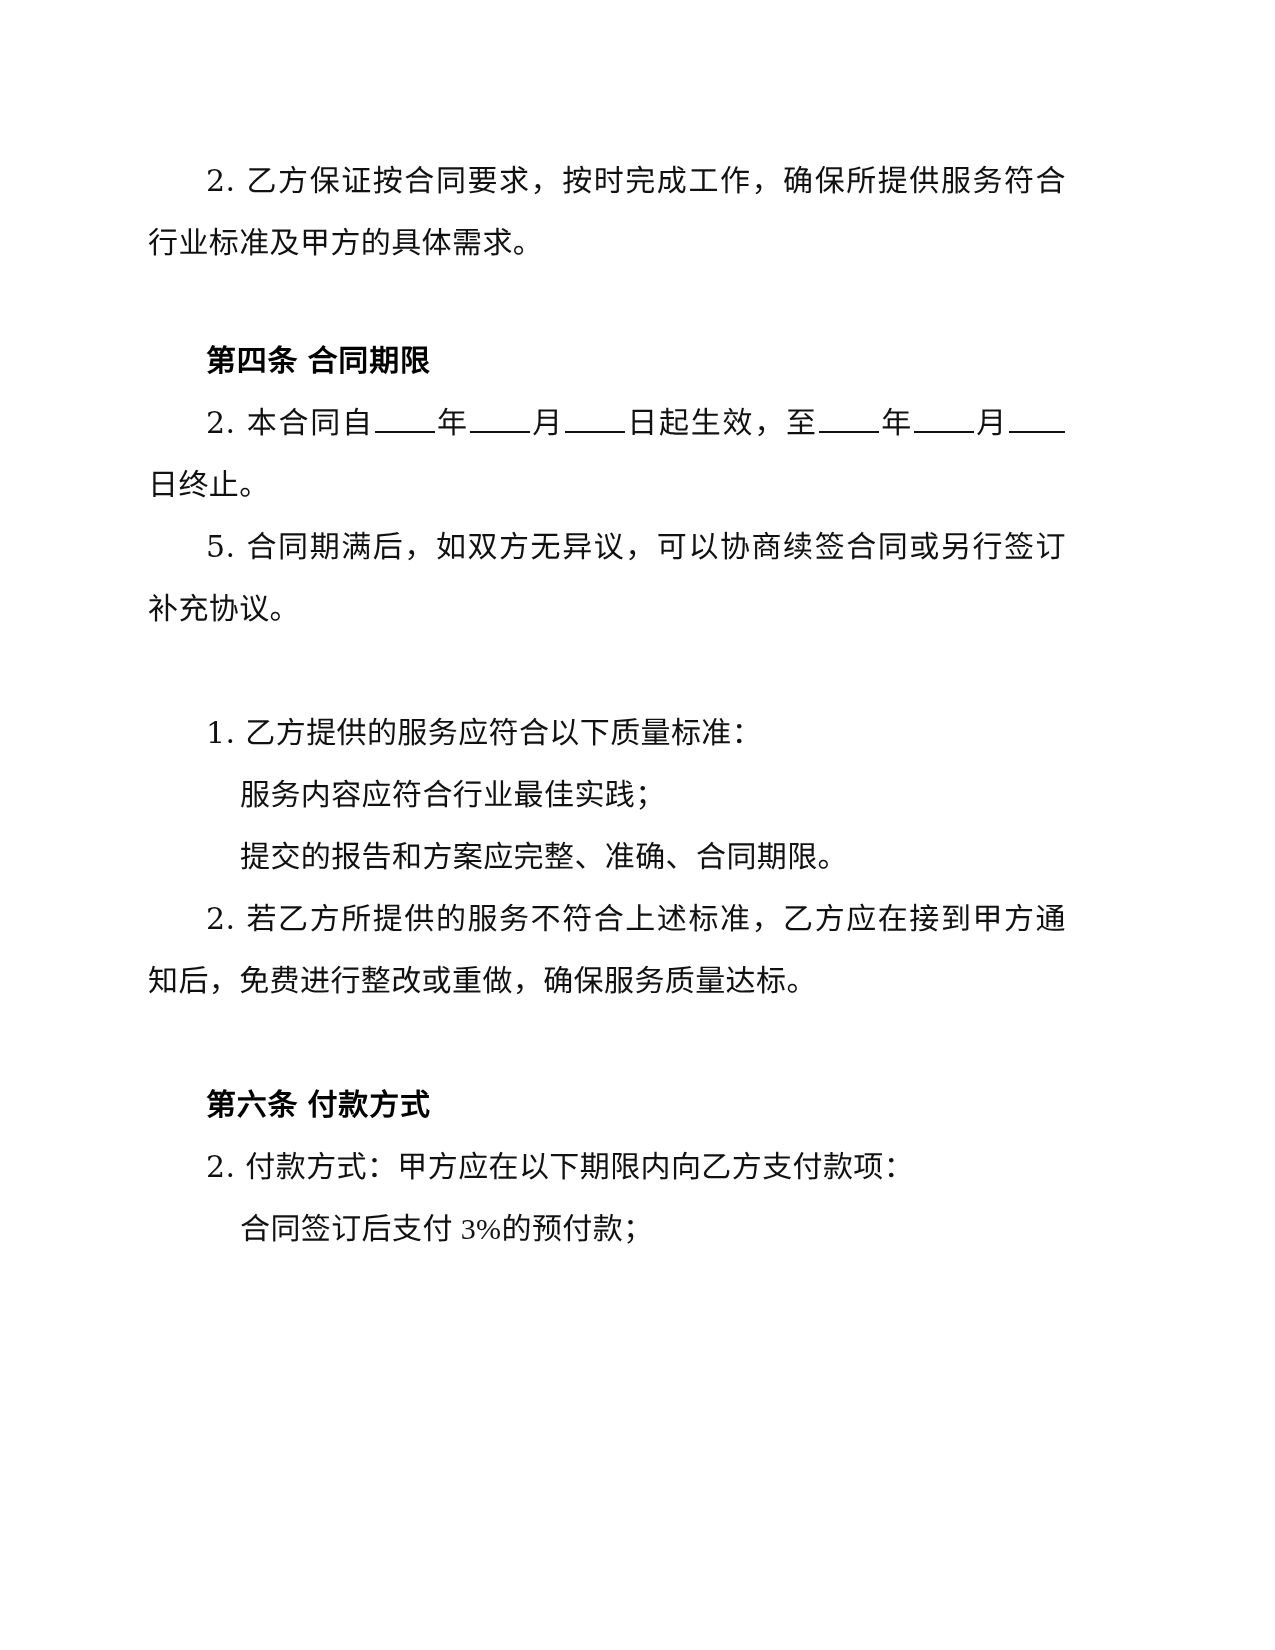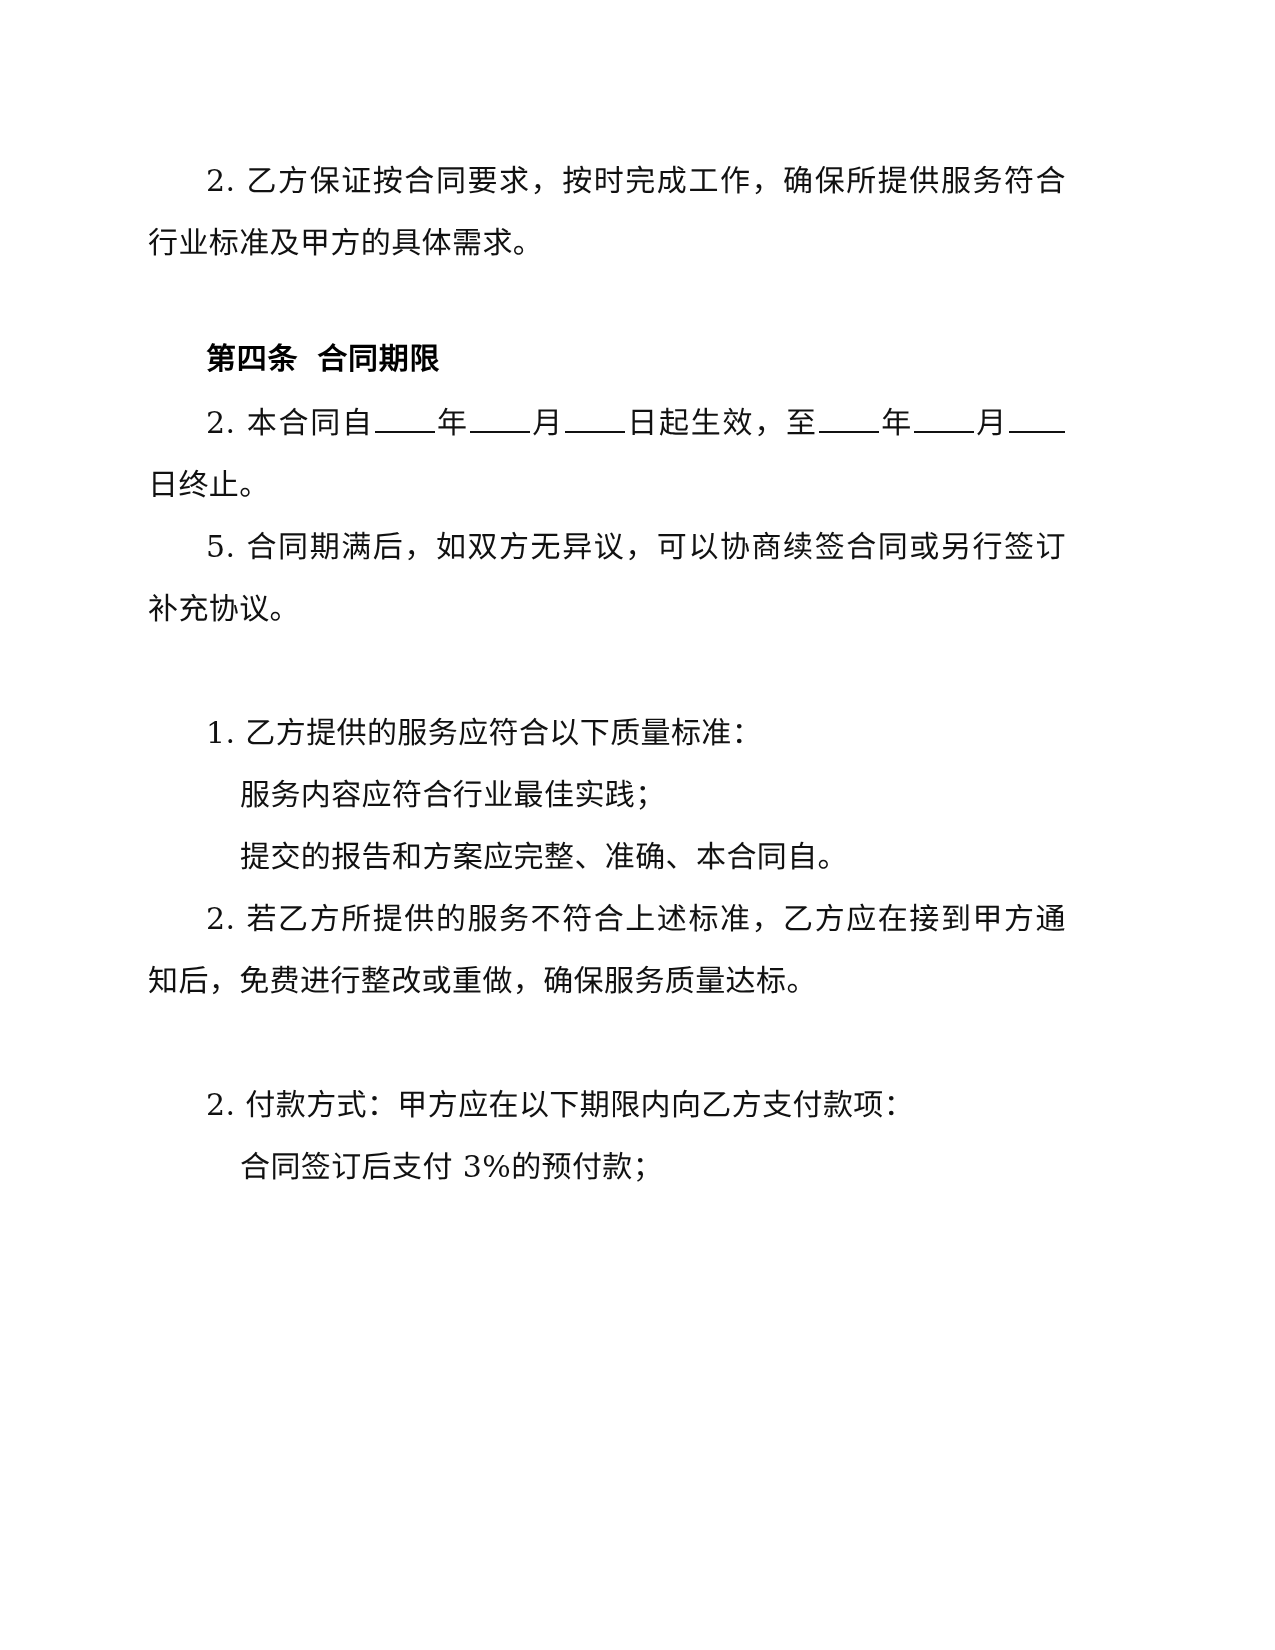--- a/index.html
+++ b/index.html
@@ -40,31 +40,32 @@
     word-break: break-all;
     color: #111111;
   }
 
   .para.indent {
     text-indent: 58px;
   }
 
   .para.sub {
     text-indent: 92px;
+    font-family: Liberation Serif, serif;
   }
 
   .heading {
     font-size: 30px;
     line-height: 62px;
     margin: 0;
     font-weight: bold;
     text-indent: 58px;
     letter-spacing: 0.8px;
     color: #000000;
-    font-family: Liberation Mono, monospace;
+    font-family: Liberation Sans, sans-serif;
   }
   .gap-md { height: 56px; }
   .gap-lg { height: 62px; }
 
   
   .blank {
     display: inline-block;
     border-bottom: 2px solid #111111;
     vertical-align: baseline;
     height: 28px;
@@ -92,26 +93,27 @@
 
     <p class="para indent">5. 合同期满后，如双方无异议，可以协商续签合同或另行签订补充协议。</p>
 
     <div class="gap-lg"></div>
 
 
     <p class="para indent">1. 乙方提供的服务应符合以下质量标准：</p>
 
     <p class="para sub">服务内容应符合行业最佳实践；</p>
 
-    <p class="para sub">提交的报告和方案应完整、准确、本合同自。</p>
+    <p class="para sub">提交的报告和方案应完整、准确、合同期限。</p>
 
     <p class="para indent">2. 若乙方所提供的服务不符合上述标准，乙方应在接到甲方通知后，免费进行整改或重做，确保服务质量达标。</p>
 
     <div class="gap-lg"></div>
 
+    <h2 class="heading">第六条 付款方式</h2>
 
 
     <p class="para indent">2. 付款方式：甲方应在以下期限内向乙方支付款项：</p>
 
     <p class="para sub">合同签订后支付 3%的预付款；</p>
 
   </div>
 </div>
 
 </body></html>

